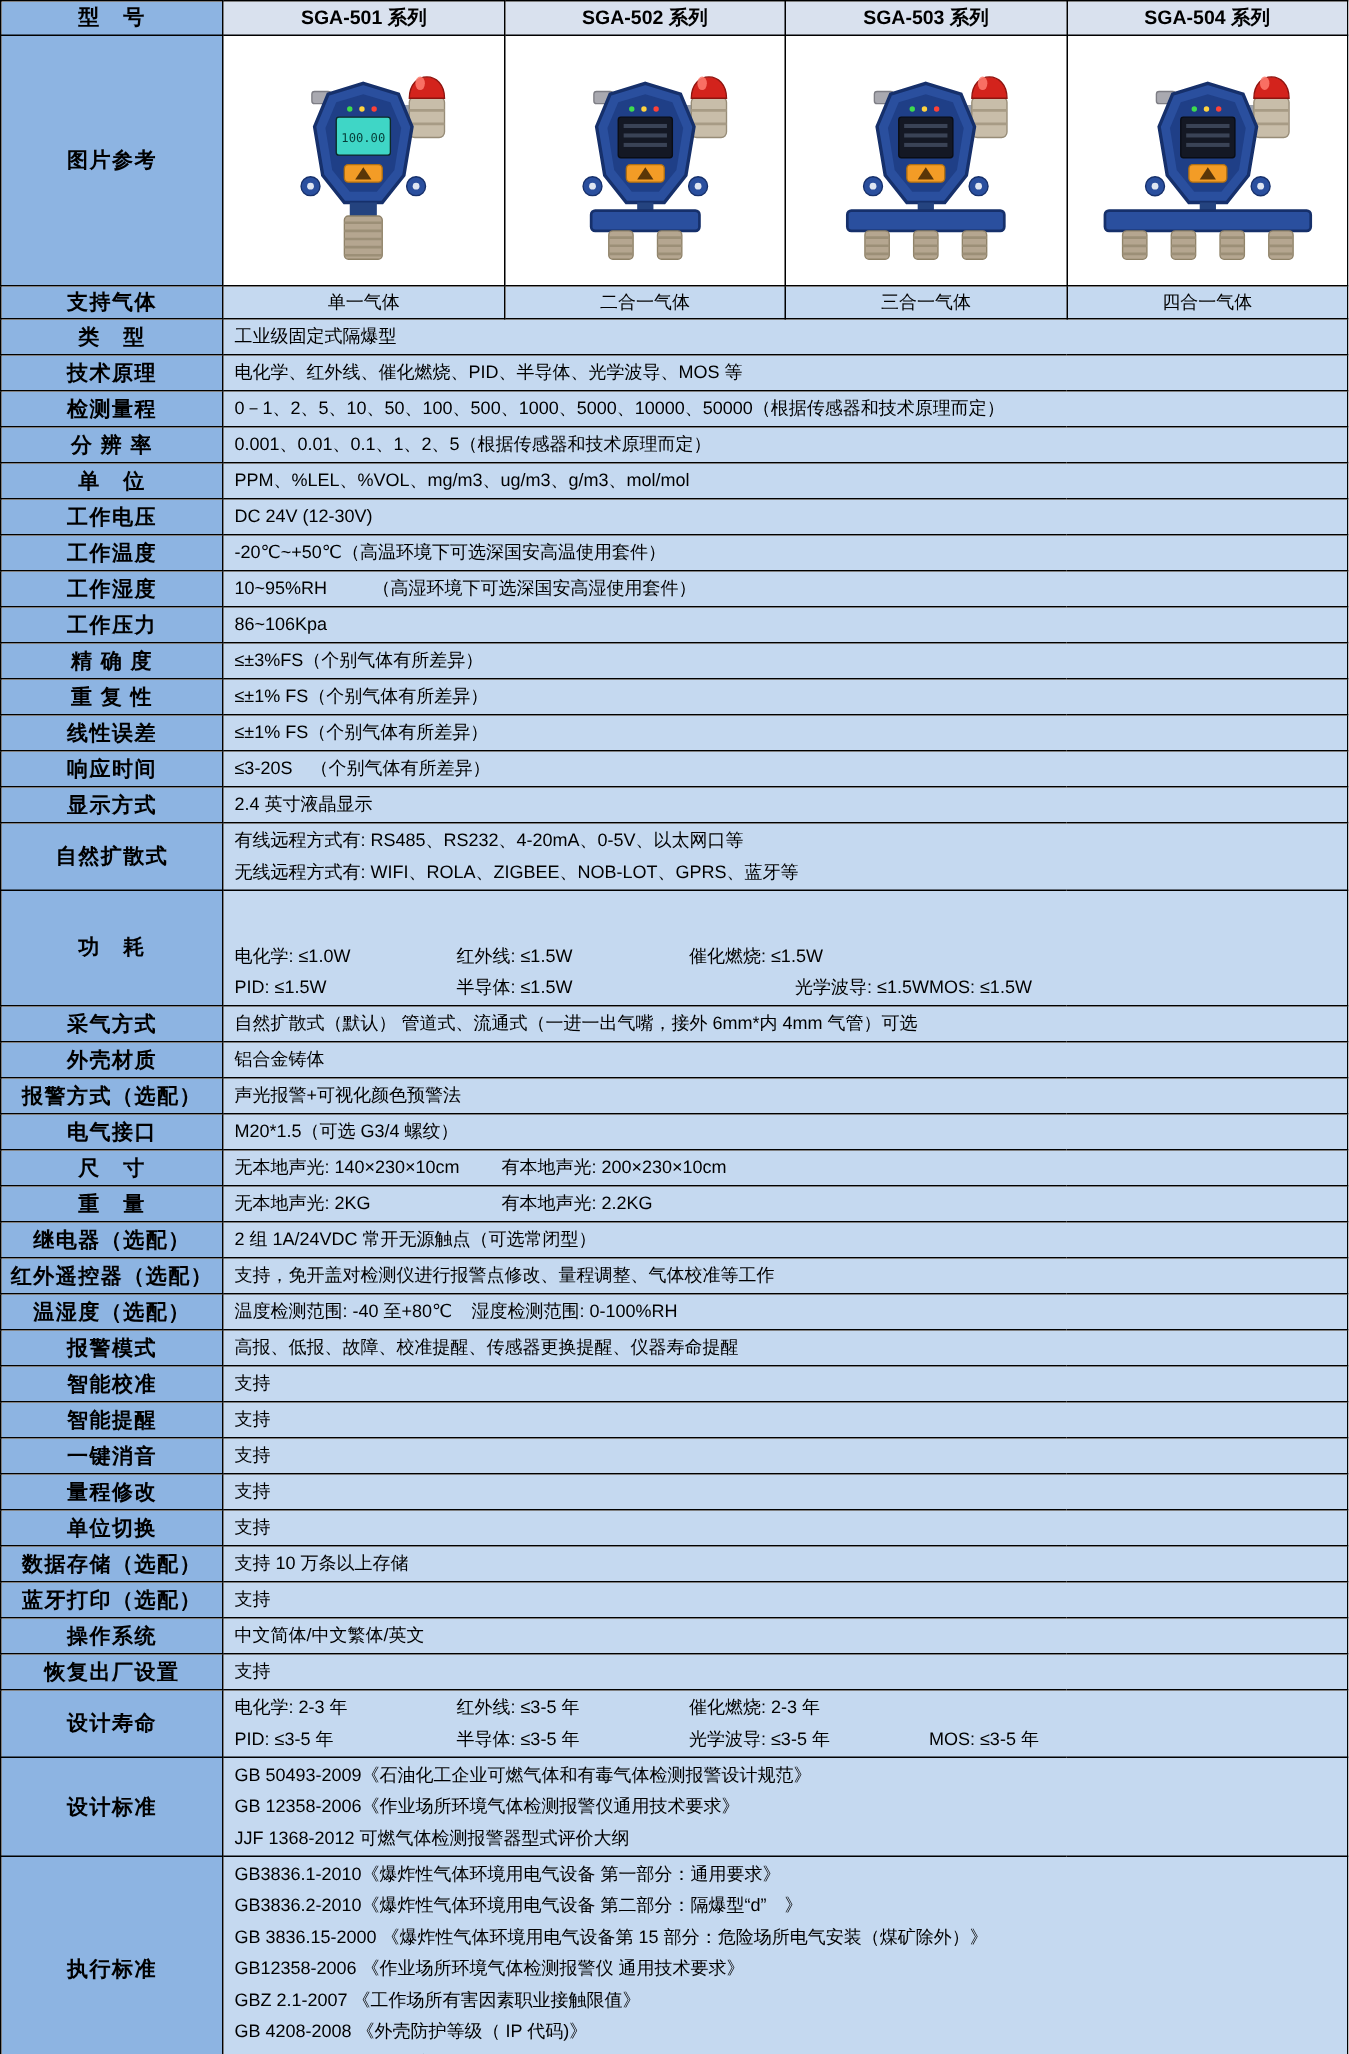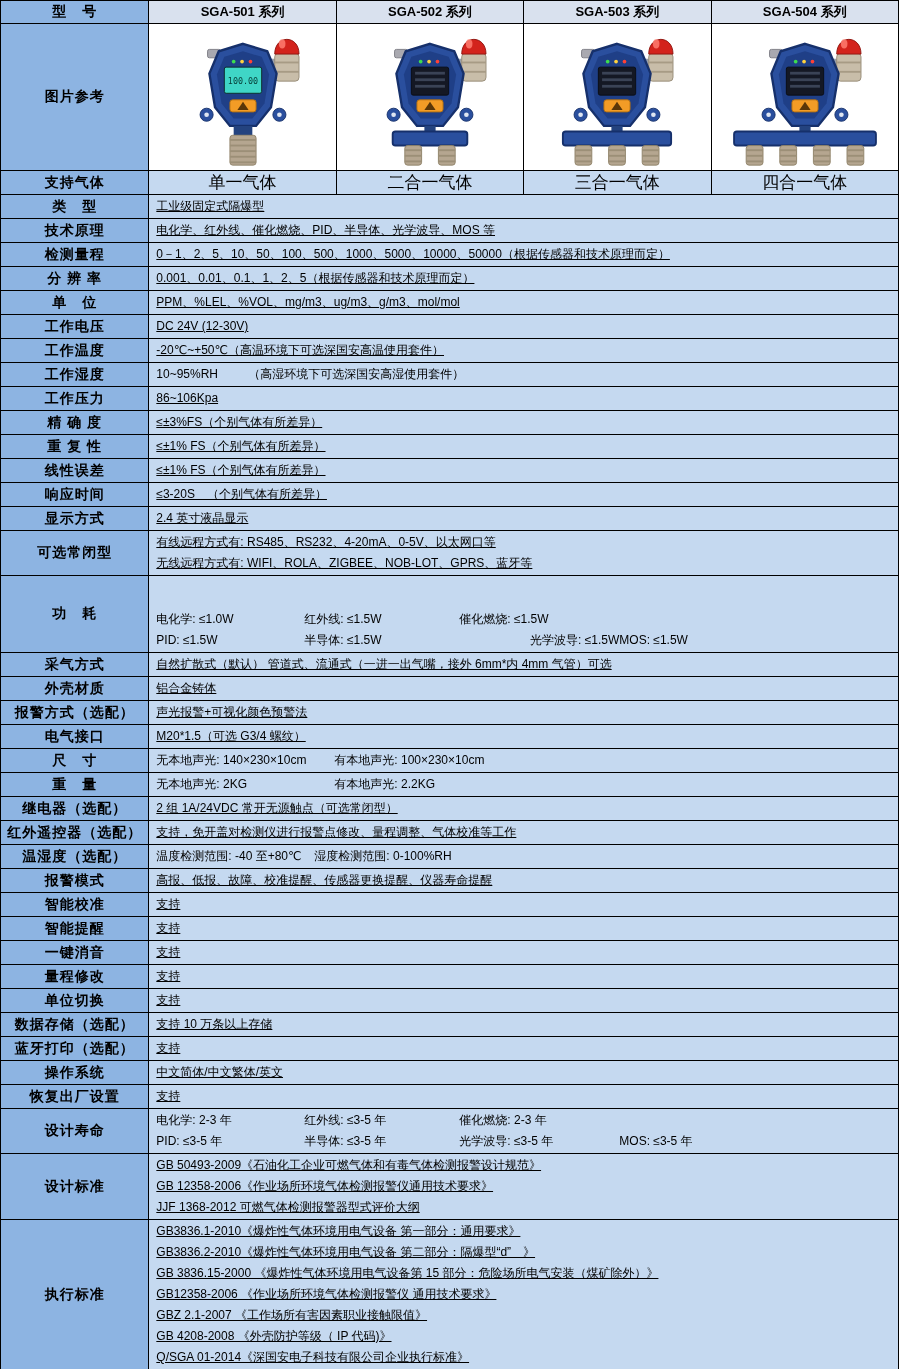--- a/index.html
+++ b/index.html
@@ -22,34 +22,33 @@
     padding:0 3px;
     letter-spacing:1px;
   }
   tr.hdr th{height:22px;}
   th.model{
     background:#d9e1ee;
     font-weight:bold;
     font-size:13px;
     text-align:center;
   }
-  tr.imgs td{background:#ffffff;text-align:center;padding:2px;}
+  tr.imgs td{background:#ffffff;text-align:center;padding:12px;}
   .devwrap{height:142px;display:flex;align-items:center;justify-content:center;}
   tr.gas td{
     background:#c5d9f0;
-    font-size:17px;
+    font-size:12px;
     text-align:center;
     height:21px;
   }
   tr.spec td.val{
     background:#c5d9f0;
     font-size:12px;
     text-align:left;
     padding:1px 7px;
-    text-decoration:underline;
   }
   tr.spec .line{
     line-height:21px;
     white-space:nowrap;
   }
   .seg{display:inline-block;}
 </style>
 </head>
 <body>
 
@@ -319,21 +318,21 @@
             <div class="line">≤3-20S　（个别气体有所差异）</div>
           </td>
         </tr>
         <tr class="spec">
           <th class="lbl">显示方式</th>
           <td class="val" colspan="4">
             <div class="line">2.4 英寸液晶显示</div>
           </td>
         </tr>
         <tr class="spec">
-          <th class="lbl">可选常闭型</th>
+          <th class="lbl">自然扩散式</th>
           <td class="val" colspan="4">
             <div class="line">有线远程方式有: RS485、RS232、4-20mA、0-5V、以太网口等</div>
             <div class="line">无线远程方式有: WIFI、ROLA、ZIGBEE、NOB-LOT、GPRS、蓝牙等</div>
           </td>
         </tr>
         <tr class="spec">
           <th class="lbl">功　耗</th>
           <td class="val" colspan="4">
             <div class="line"><span class="seg" style="min-width: 148px;">电化学: ≤1.0W</span><span class="seg" style="min-width: 155px;">红外线: ≤1.5W</span><span class="seg" style="min-width: 160px; margin-top: 32px;">催化燃烧: ≤1.5W</span></div>
             <div class="line"><span class="seg" style="min-width: 148px;">PID: ≤1.5W</span><span class="seg" style="min-width: 155px;">半导体: ≤1.5W</span><span class="seg" style="min-width: 160px; text-align: right;">光学波导: ≤1.5W</span><span class="seg">MOS: ≤1.5W</span></div>
@@ -359,21 +358,21 @@
         </tr>
         <tr class="spec">
           <th class="lbl">电气接口</th>
           <td class="val" colspan="4">
             <div class="line">M20*1.5（可选 G3/4 螺纹）</div>
           </td>
         </tr>
         <tr class="spec">
           <th class="lbl">尺　寸</th>
           <td class="val" colspan="4">
-            <div class="line"><span class="seg" style="min-width: 178px;">无本地声光: 140×230×10cm</span><span class="seg">有本地声光: 100×230×10cm</span></div>
+            <div class="line"><span class="seg" style="min-width: 178px;">无本地声光: 140×230×10cm</span><span class="seg">有本地声光: 200×230×10cm</span></div>
           </td>
         </tr>
         <tr class="spec">
           <th class="lbl">重　量</th>
           <td class="val" colspan="4">
             <div class="line"><span class="seg" style="min-width: 178px;">无本地声光: 2KG</span><span class="seg">有本地声光: 2.2KG</span></div>
           </td>
         </tr>
         <tr class="spec">
           <th class="lbl">继电器（选配）</th>

